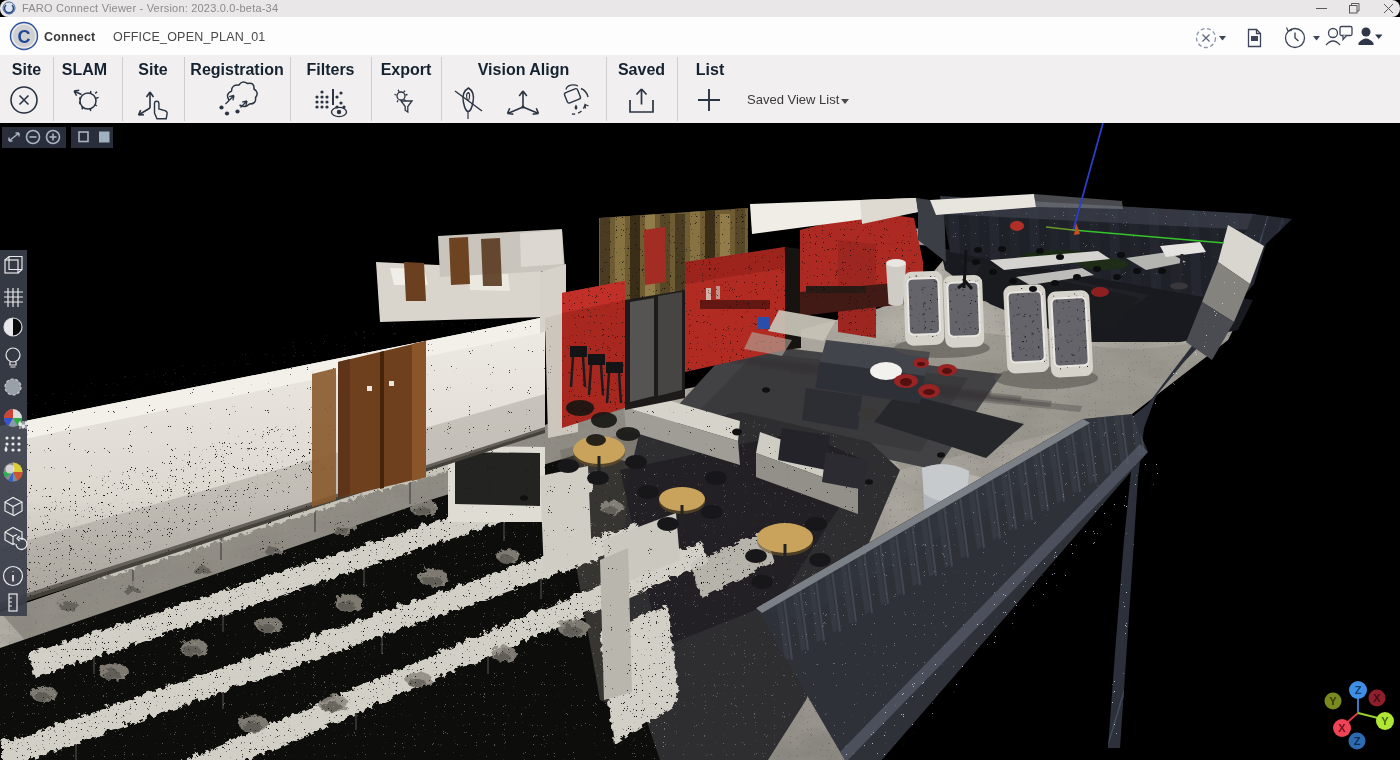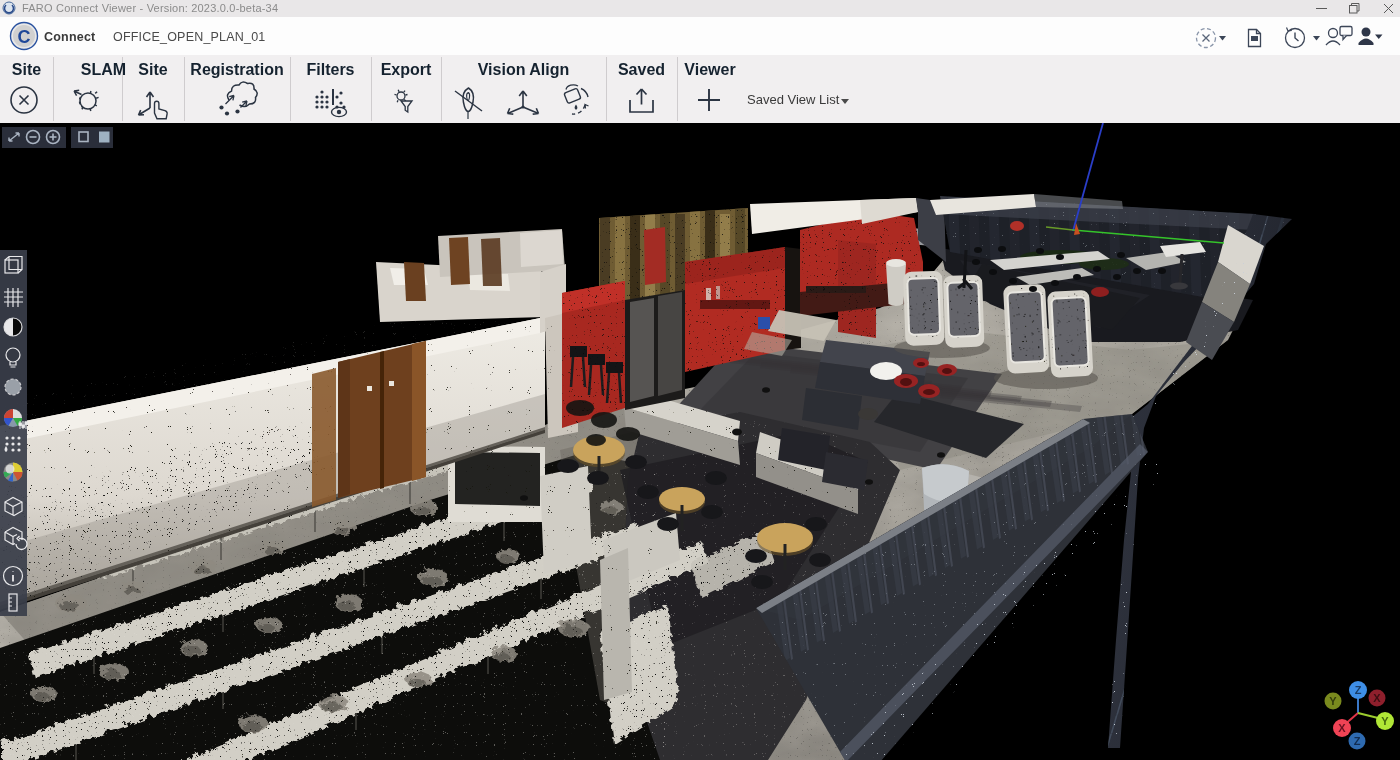--- a/index.html
+++ b/index.html
@@ -1,18 +1,18 @@
 <!DOCTYPE html>
 <html><head>
 <meta charset="utf-8">
 <style>
   html,body{margin:0;padding:0;width:1400px;height:760px;overflow:hidden;background:#000;
     font-family:"Liberation Sans",sans-serif;}
   #app{position:relative;width:1400px;height:760px;}
-  #titlebar{position:absolute;left:0;top:0;width:1400px;height:17px;background:#e9e7e8;}
+  #titlebar{position:absolute;left:0;top:0;width:1400px;height:17px;background:#e9e7e8;border-radius:8px;}
   #titlebar .ttext{position:absolute;left:22px;top:2px;font-size:11px;color:#8b8b8b;letter-spacing:.2px;}
   #menurow{position:absolute;left:0;top:17px;width:1400px;height:38px;background:#fdfdfd;border-bottom:1px solid #f0f0f0;}
   #ribbon{position:absolute;left:0;top:55px;width:1400px;height:68px;background:#f1eff0;padding-left:14px;}
   .sep{position:absolute;top:2px;width:1px;height:64px;background:#cfccce;}
   .tablabel{position:absolute;top:6px;font-size:16px;font-weight:bold;color:#15222f;text-align:center;}
   #viewport{position:absolute;left:0;top:123px;width:1400px;height:637px;background:#000;}
 </style>
 </head>
 <body>
 <div id="app">
@@ -61,28 +61,28 @@
   <div id="ribbon">
     <div class="sep" style="left:53px"></div>
     <div class="sep" style="left:122px"></div>
     <div class="sep" style="left:184px"></div>
     <div class="sep" style="left:290px"></div>
     <div class="sep" style="left:371px"></div>
     <div class="sep" style="left:441px"></div>
     <div class="sep" style="left:606px"></div>
     <div class="sep" style="left:677px"></div>
     <div class="tablabel" style="left:0px;width:53px">Site</div>
-    <div class="tablabel" style="left:69px;width:69px">SLAM</div>
+    <div class="tablabel" style="left:50px;width:69px">SLAM</div>
     <div class="tablabel" style="left:122px;width:62px">Site</div>
     <div class="tablabel" style="left:184px;width:106px">Registration</div>
     <div class="tablabel" style="left:290px;width:81px">Filters</div>
     <div class="tablabel" style="left:371px;width:70px">Export</div>
     <div class="tablabel" style="left:441px;width:165px">Vision Align</div>
     <div class="tablabel" style="left:606px;width:71px">Saved</div>
-    <div class="tablabel" style="left:677px;width:66px">Viewer</div>
+    <div class="tablabel" style="left:677px;width:66px">List</div>
     <svg width="1400" height="68" style="position:absolute;left:0;top:0">
       <g stroke="#2b3442" fill="none" stroke-width="1.6">
 
         <circle cx="24" cy="45" r="13"></circle>
         <path d="M19.5 40.5 l9 9 M28.5 40.5 l-9 9"></path>
 
         <g stroke-width="1.5">
           <circle cx="88" cy="46" r="8"></circle>
           <path d="M96.2 43.2 l2.4 -.8 M94.6 49.6 l2.2 1.2 M90 53.6 l.8 2.4 M83.4 52.2 l-1.6 2 M95.2 38.4 l1.9 -1.6 M90.4 38.4 l.5 -2.4"></path>
           <path d="M80.5 42 a8 8 0 0 0 2.5 10.5" stroke-dasharray="2.6 2.2"></path>

